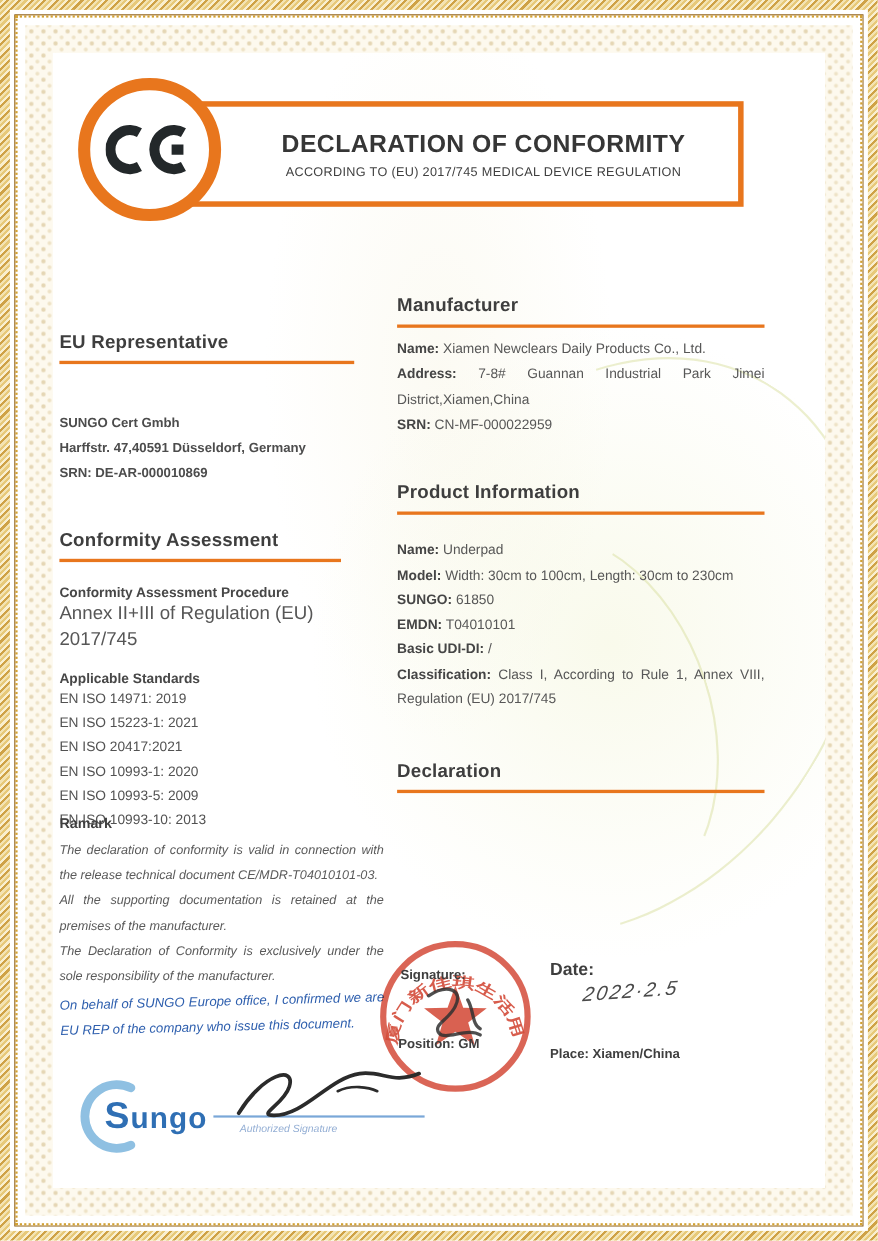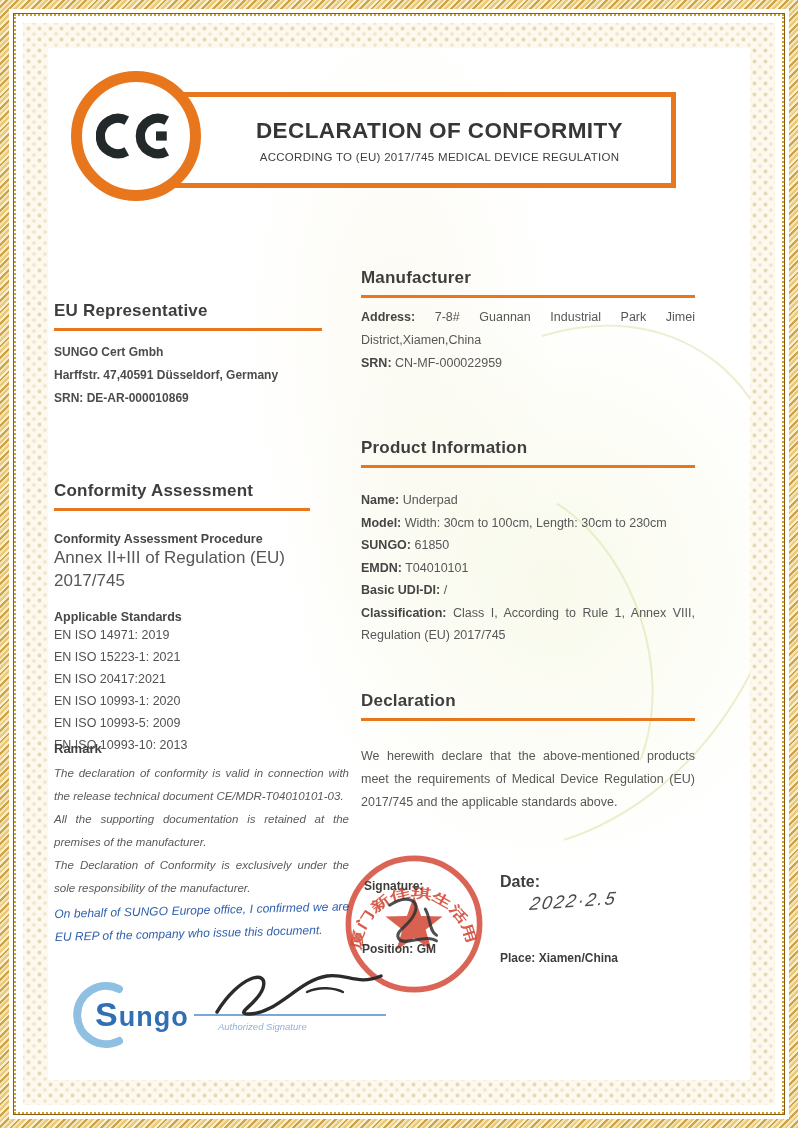--- a/index.html
+++ b/index.html
@@ -48,21 +48,21 @@
   
   .sec { position: absolute; color: #555; }
   .sec h2 { font-size: 17px; font-weight: bold; color: #3e3e3e; letter-spacing: .2px;
             padding-bottom: 7px; border-bottom: 3px solid #e8761d; }
   .rows { margin-top: 8px; }
   .row  { font-size: 12.5px; line-height: 23px; color: #575757; text-align: justify; }
   .lbl  { font-weight: bold; color: #454545; }
   .boldline { font-size: 12px; font-weight: bold; color: #4c4c4c; line-height: 23px; }
 
   #sec-eurep        { left: 6px;  top: 253px; width: 268px; }
-  #sec-eurep .rows  { margin-top: 10px; }
+  #sec-eurep .rows  { margin-top: 42px; }
   #sec-manufacturer { left: 313px; top: 220px; width: 334px; }
   #sec-conformity   { left: 6px;  top: 433px; width: 256px; }
   #sec-product      { left: 313px; top: 390px; width: 334px; }
   #sec-product .rows{ margin-top: 21px; }
   #sec-product .row { line-height: 22.5px; }
   #sec-declaration  { left: 313px; top: 643px; width: 334px; }
   #sec-declaration .decl-text { margin-top: 24px; font-size: 12.5px; line-height: 23px; color: #575757; text-align: justify; }
 
   .sub-label { font-size: 12.5px; font-weight: bold; color: #474747; }
   .proc-label { margin-top: 21px; }
@@ -128,20 +128,21 @@
           <div class="rows">
             <div class="boldline">SUNGO Cert Gmbh</div>
             <div class="boldline">Harffstr. 47,40591 Düsseldorf, Germany</div>
             <div class="boldline">SRN: DE-AR-000010869</div>
           </div>
         </div>
 
         <div class="sec" id="sec-manufacturer">
           <h2>Manufacturer</h2>
           <div class="rows">
+            <p class="row"><span class="lbl">Name:</span> <span>Xiamen Newclears Daily Products Co., Ltd.</span></p>
             <p class="row"><span class="lbl">Address:</span> <span>7-8# Guannan Industrial Park Jimei District,Xiamen,China</span></p>
             <p class="row"><span class="lbl">SRN:</span> <span>CN-MF-000022959</span></p>
           </div>
         </div>
 
         <div class="sec" id="sec-conformity">
           <h2>Conformity Assessment</h2>
           <div class="sub-label proc-label">Conformity Assessment Procedure</div>
           <div class="proc-value">Annex II+III of Regulation (EU) 2017/745</div>
           <div class="sub-label std-label">Applicable Standards</div>
@@ -168,21 +169,20 @@
             <p class="row"><span class="lbl">Model:</span> <span>Width: 30cm to 100cm, Length: 30cm to 230cm</span></p>
             <p class="row"><span class="lbl">SUNGO:</span> <span>61850</span></p>
             <p class="row"><span class="lbl">EMDN:</span> <span>T04010101</span></p>
             <p class="row"><span class="lbl">Basic UDI-DI:</span> <span>/</span></p>
             <p class="row"><span class="lbl">Classification:</span> <span>Class I, According to Rule 1, Annex VIII, Regulation (EU) 2017/745</span></p>
           </div>
         </div>
 
         <div class="sec" id="sec-declaration">
           <h2>Declaration</h2>
-          <div class="decl-text">We herewith declare that the above-mentioned products meet the requirements of Medical Device Regulation (EU) 2017/745 and the applicable standards above.</div>
         </div>
 
         <svg class="stamp" viewBox="0 0 160 160">
           <circle cx="80" cy="80" r="70" fill="none" stroke="#d03b27" stroke-width="6" opacity="0.85"></circle>
           <path id="ringPath" d="M 23.4,108 A 56,56 0 1 1 136.6,108" fill="none"></path>
           <text font-size="14" fill="#d03b27" font-weight="bold" opacity="0.9" font-family="Liberation Sans, sans-serif">
             <textPath href="#ringPath" textLength="278" lengthAdjust="spacingAndGlyphs">厦门新佳琪生活用品有限公司</textPath>
           </text>
           <polygon points="80,50 87.6,71.5 110.4,72.1 92.4,86 98.8,107.9 80,95 61.2,107.9 67.6,86 49.6,72.1 72.4,71.5" fill="#d03b27" opacity="0.88"></polygon>
           <path d="M 54,60 C 72,48 88,54 80,70 C 74,83 58,88 64,96 C 70,104 92,90 104,98 M 92,64 C 98,74 96,88 104,92" fill="none" stroke="#1e1e1e" stroke-width="3.2" stroke-linecap="round" opacity="0.85"></path>

